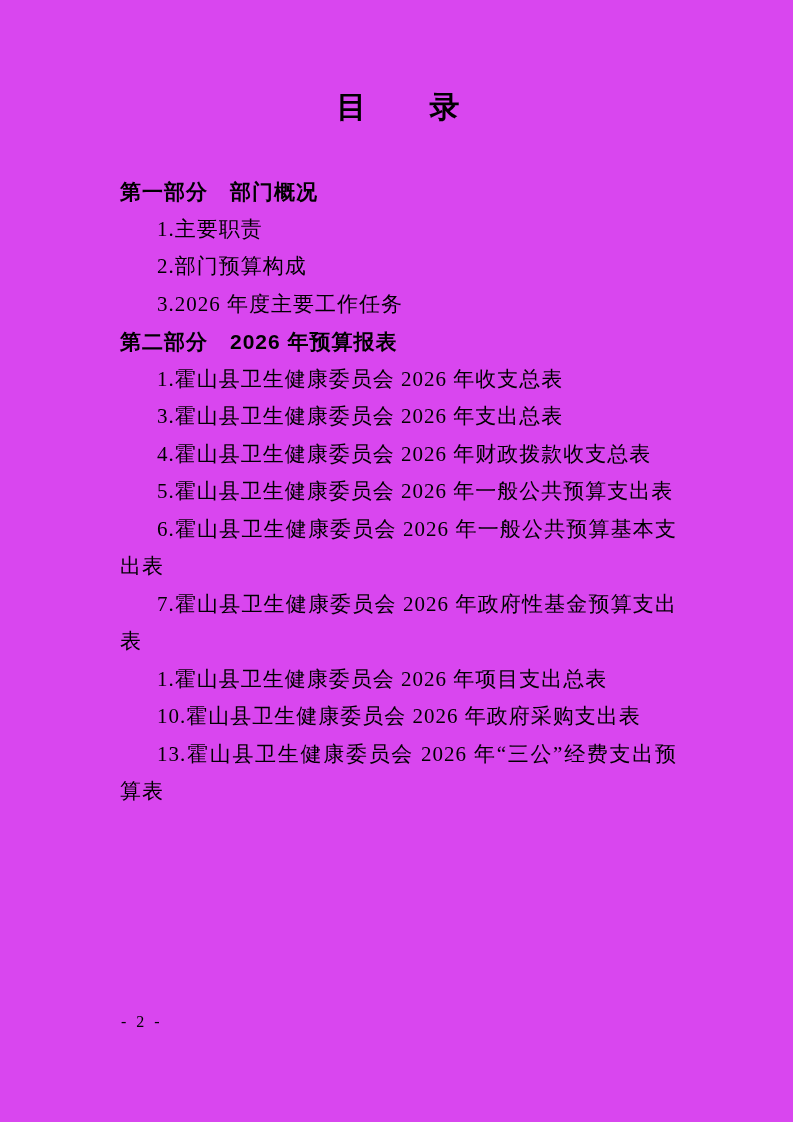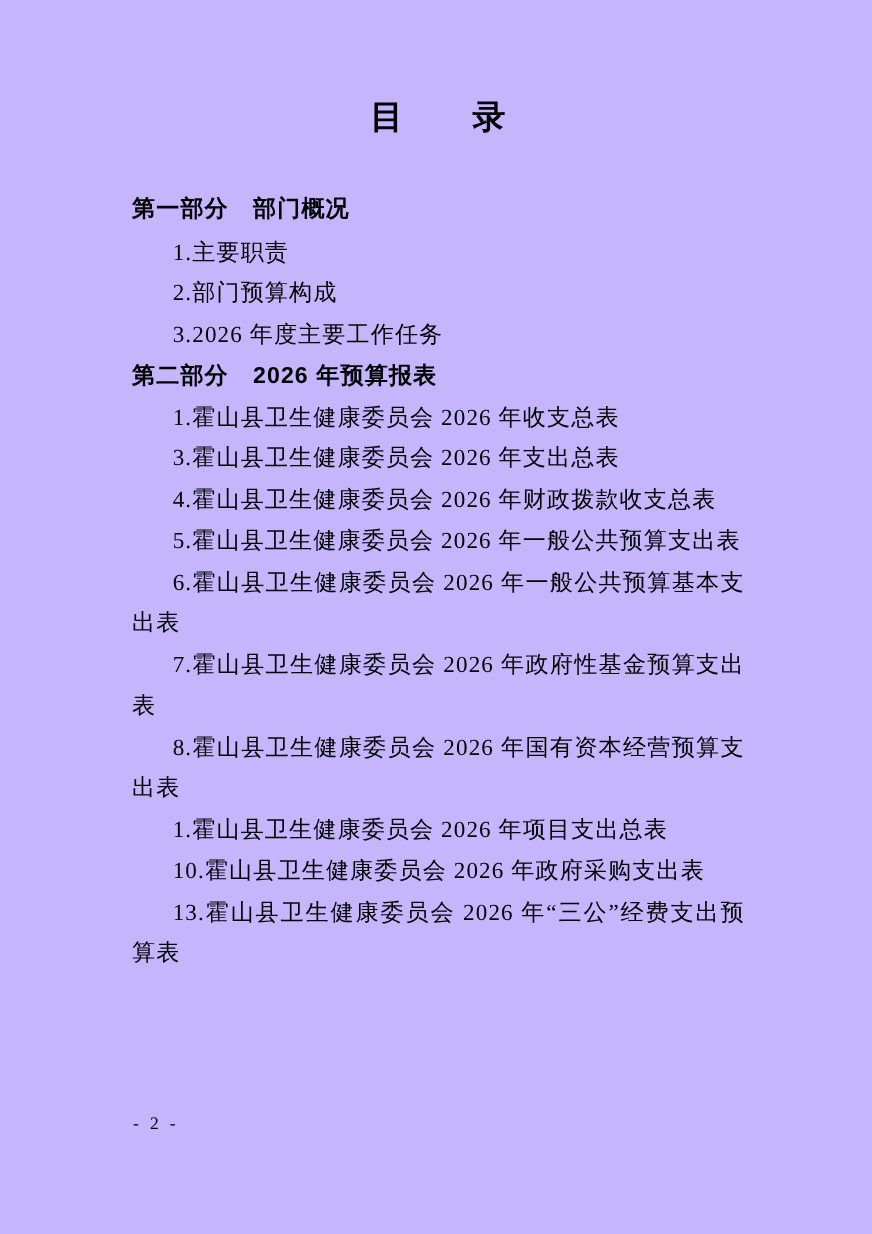--- a/index.html
+++ b/index.html
@@ -4,21 +4,21 @@
 <style>
   html, body {
     margin: 0;
     padding: 0;
     background: #ffffff;
   }
   .page {
     position: relative;
     width: 793px;
     height: 1122px;
-    background: #c4b5fd;
+    background: #d946ef;
     color: #000000;
     font-family: "Liberation Serif", "DejaVu Serif", serif;
     overflow: hidden;
   }
   .content {
     position: absolute;
     left: 120px;
     top: 0;
     width: 557px;
   }
@@ -35,21 +35,20 @@
   .section-heading {
     margin: 0;
     font-family: "Liberation Sans", "DejaVu Sans", sans-serif;
     font-weight: bold;
     font-size: 21px;
     line-height: 37.5px;
     letter-spacing: 1px;
   }
   .section-heading.first {
     margin-top: 45px;
-    font-family: Liberation Mono, monospace;
   }
   .toc-item {
     margin: 0;
     font-size: 21px;
     line-height: 37.5px;
     letter-spacing: 1px;
     text-align: justify;
     text-indent: 37px;
   }
   .page-number {
@@ -77,21 +76,20 @@
     </div>
 
     <div>
       <p class="section-heading">第二部分　2026 年预算报表</p>
       <p class="toc-item">1.霍山县卫生健康委员会 2026 年收支总表</p>
       <p class="toc-item">3.霍山县卫生健康委员会 2026 年支出总表</p>
       <p class="toc-item">4.霍山县卫生健康委员会 2026 年财政拨款收支总表</p>
       <p class="toc-item">5.霍山县卫生健康委员会 2026 年一般公共预算支出表</p>
       <p class="toc-item">6.霍山县卫生健康委员会 2026 年一般公共预算基本支出表</p>
       <p class="toc-item">7.霍山县卫生健康委员会 2026 年政府性基金预算支出表</p>
-      <p class="toc-item">8.霍山县卫生健康委员会 2026 年国有资本经营预算支出表</p>
       <p class="toc-item">1.霍山县卫生健康委员会 2026 年项目支出总表</p>
       <p class="toc-item">10.霍山县卫生健康委员会 2026 年政府采购支出表</p>
       <p class="toc-item">13.霍山县卫生健康委员会 2026 年“三公”经费支出预算表</p>
     </div>
 
   </div>
 
   <div class="page-number">- 2 -</div>
 </div>
 

